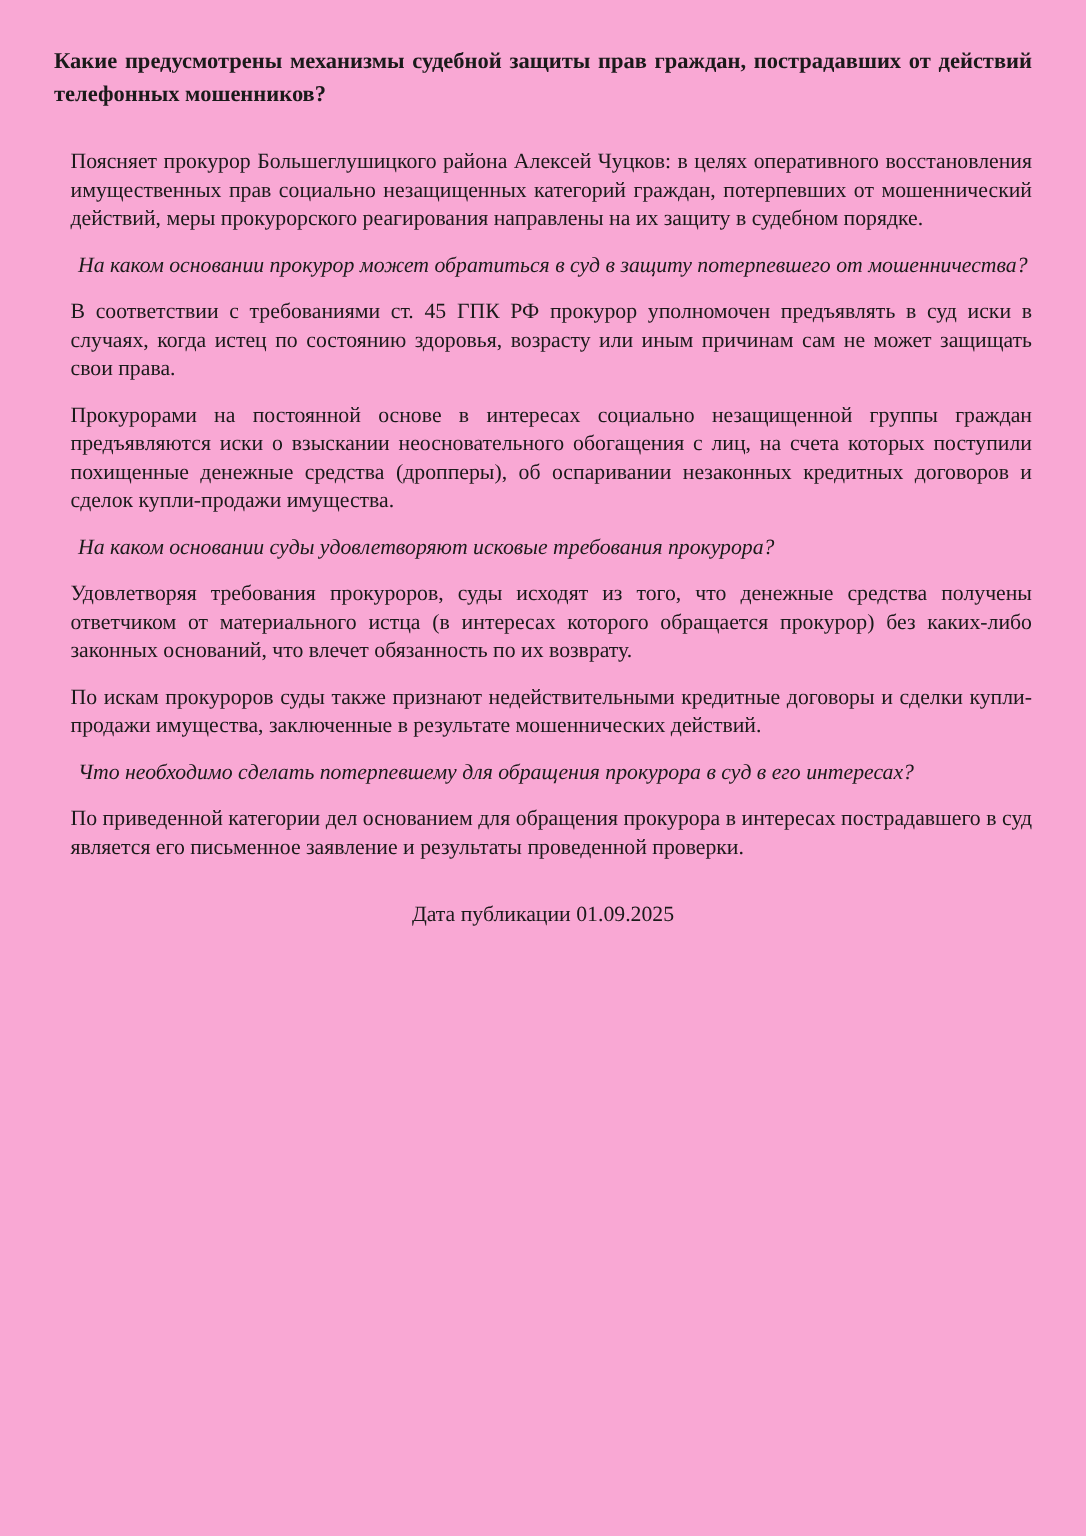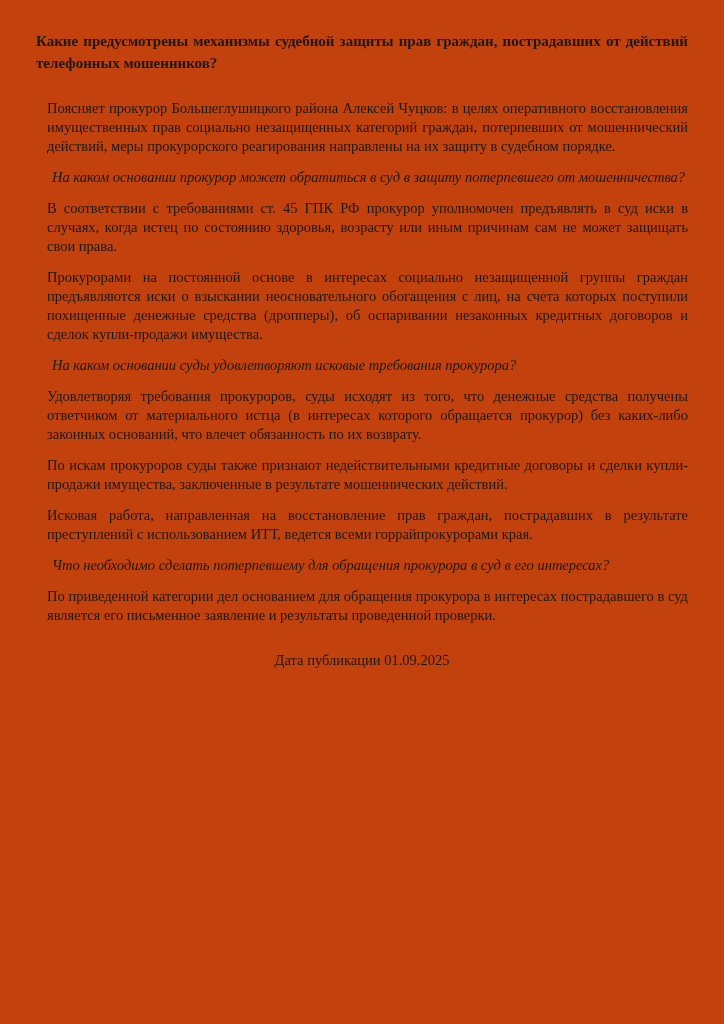--- a/index.html
+++ b/index.html
@@ -5,21 +5,21 @@
   html, body {
     margin: 0;
     padding: 0;
     background: #ffffff;
   }
   .page {
     box-sizing: border-box;
     width: 724px;
     height: 1024px;
     margin: 0;
-    background: #c2410c;
+    background: #f9a8d4;
     padding: 30px 36px 0 36px;
     font-family: "Liberation Serif", "DejaVu Serif", serif;
     font-size: 14.5px;
     line-height: 19px;
     color: #1a1a1a;
     text-align: justify;
     overflow: hidden;
   }
   .doc-title {
     font-size: 15px;
@@ -55,21 +55,20 @@
 
   <p class="para">Прокурорами на постоянной основе в интересах социально незащищенной группы граждан предъявляются иски о взыскании неосновательного обогащения с лиц, на счета которых поступили похищенные денежные средства (дропперы), об оспаривании незаконных кредитных договоров и сделок купли-продажи имущества.</p>
 
 
   <p class="question">На каком основании суды удовлетворяют исковые требования прокурора?</p>
 
   <p class="para">Удовлетворяя требования прокуроров, суды исходят из того, что денежные средства получены ответчиком от материального истца (в интересах которого обращается прокурор) без каких-либо законных оснований, что влечет обязанность по их возврату.</p>
 
   <p class="para">По искам прокуроров суды также признают недействительными кредитные договоры и сделки купли-продажи имущества, заключенные в результате мошеннических действий.</p>
 
-  <p class="para">Исковая работа, направленная на восстановление прав граждан, пострадавших в результате преступлений с использованием ИТТ, ведется всеми горрайпрокурорами края.</p>
 
   <p class="question">Что необходимо сделать потерпевшему для обращения прокурора в суд в его интересах?</p>
 
   <p class="para">По приведенной категории дел основанием для обращения прокурора в интересах пострадавшего в суд является его письменное заявление и результаты проведенной проверки.</p>
 
 
   <p class="pub-line">
     <span>Дата публикации</span>
     <span>01.09.2025</span>
   </p>

